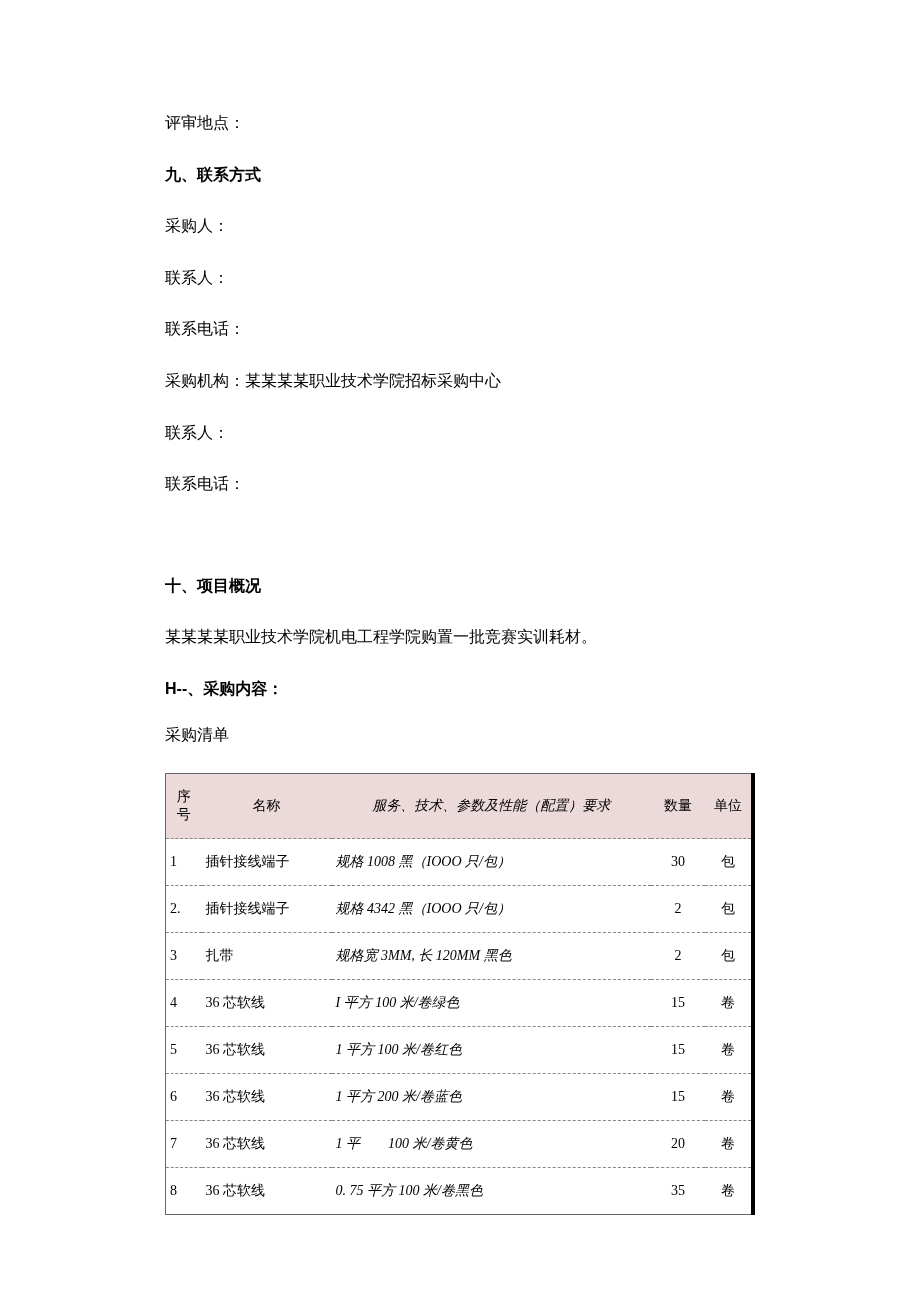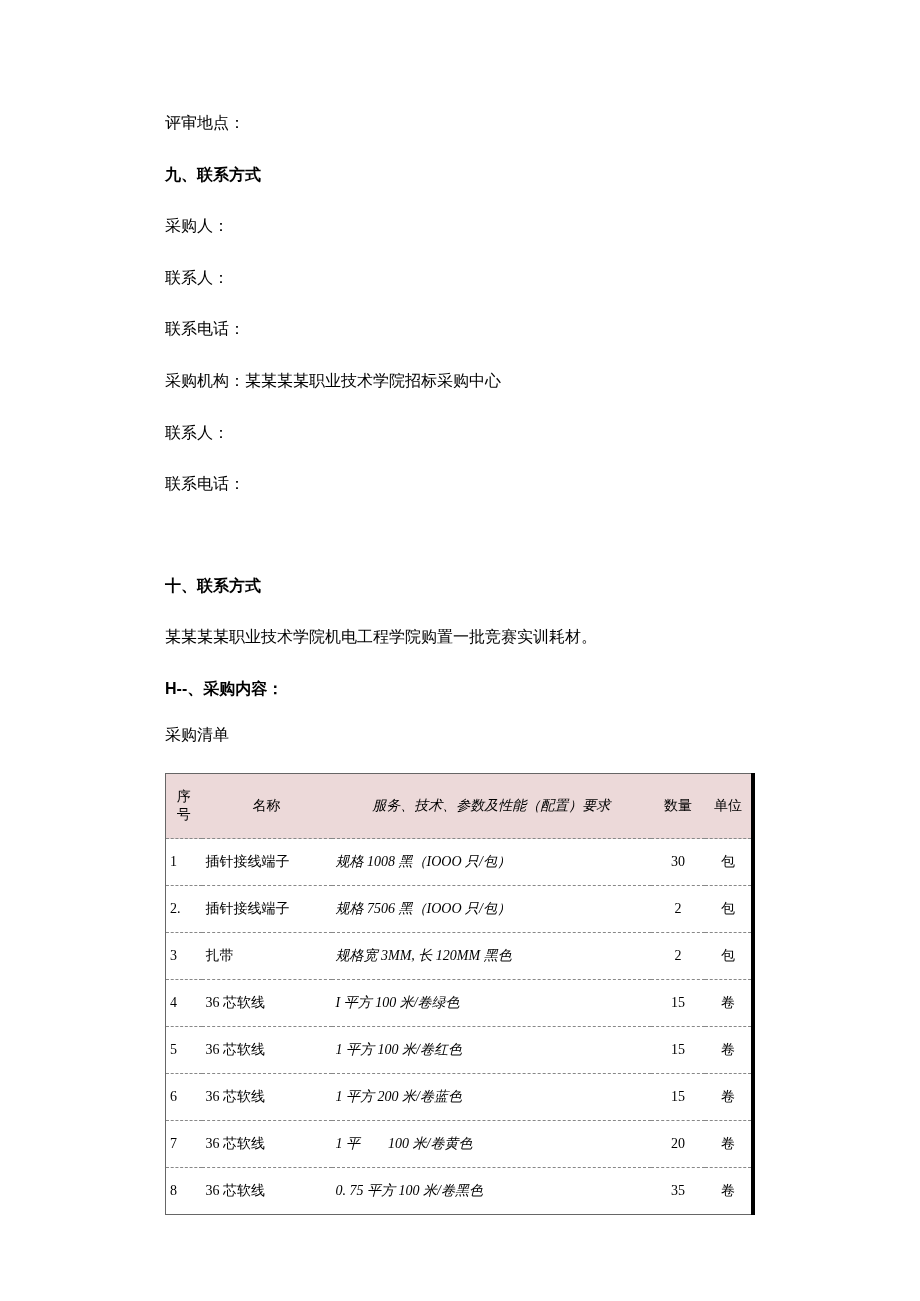--- a/index.html
+++ b/index.html
@@ -72,21 +72,21 @@
 <div class="heading">九、联系方式</div>
 <div class="content-line">采购人：</div>
 <div class="content-line">联系人：</div>
 <div class="content-line">联系电话：</div>
 <div class="content-line">采购机构：某某某某职业技术学院招标采购中心</div>
 <div class="content-line">联系人：</div>
 <div class="content-line">联系电话：</div>
 
 <div class="spacer"></div>
 
-<div class="heading">十、联系方式</div>
+<div class="heading">十、项目概况</div>
 <div class="content-line">某某某某职业技术学院机电工程学院购置一批竞赛实训耗材。</div>
 <div class="heading-alt">H--、采购内容：</div>
 <div class="content-line">采购清单</div>
 
 <table>
   <thead>
     <tr>
       <th class="col-seq">序号</th>
       <th class="col-name">名称</th>
       <th class="col-spec">服务、技术、参数及性能（配置）要求</th>
@@ -98,21 +98,21 @@
     <tr>
       <td class="col-seq">1</td>
       <td class="col-name">插针接线端子</td>
       <td class="col-spec">规格 1008 黑（IOOO 只/包）</td>
       <td class="col-qty">30</td>
       <td class="col-unit">包</td>
     </tr>
     <tr>
       <td class="col-seq">2.</td>
       <td class="col-name">插针接线端子</td>
-      <td class="col-spec">规格 7506 黑（IOOO 只/包）</td>
+      <td class="col-spec">规格 4342 黑（IOOO 只/包）</td>
       <td class="col-qty">2</td>
       <td class="col-unit">包</td>
     </tr>
     <tr>
       <td class="col-seq">3</td>
       <td class="col-name">扎带</td>
       <td class="col-spec">规格宽 3MM, 长 120MM 黑色</td>
       <td class="col-qty">2</td>
       <td class="col-unit">包</td>
     </tr>

